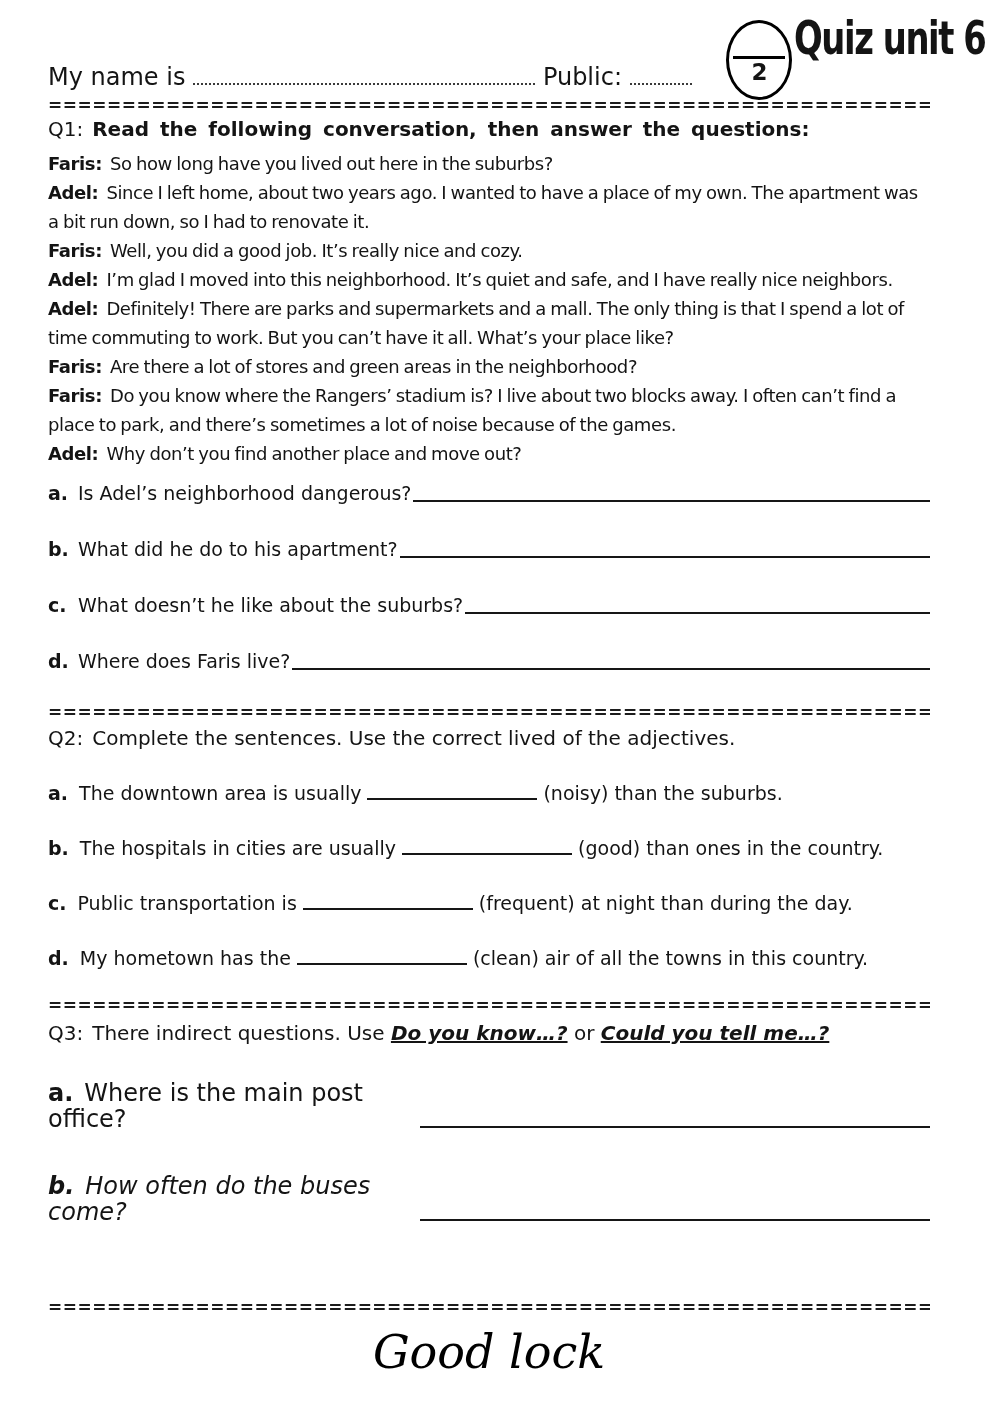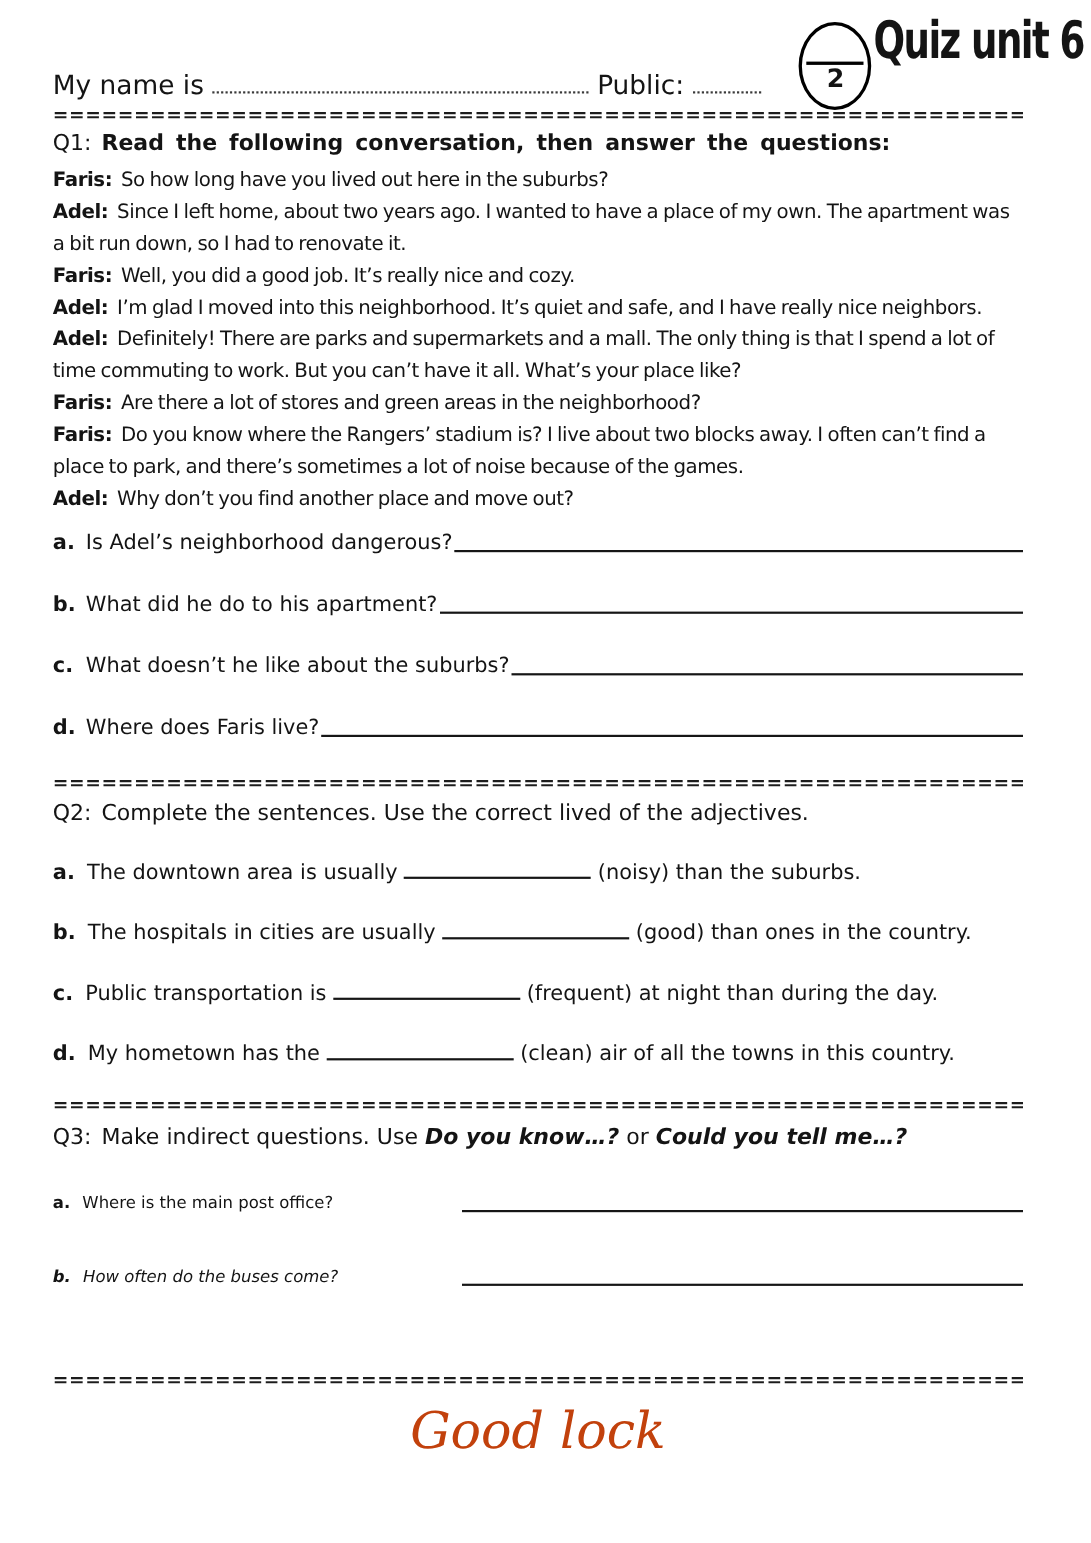--- a/index.html
+++ b/index.html
@@ -44,47 +44,47 @@
   .sep2 { margin-top: 30px; }
   .sep3 { margin-top: 26px; }
   .sep4 { margin-top: 74px; }
 
   
   .qhead { font-size: 20px; line-height: 26px; }
   .qhead1 { margin-top: 2px; font-weight: bold; word-spacing: 4px; }
   .qhead2 { margin-top: 4px; }
   .qhead3 { margin-top: 6px; }
   .qlabel { font-weight: normal; margin-right: 9px; }
-  .bi { font-weight: bold; font-style: italic; }
+  .bi { font-weight: bold; font-style: italic; text-decoration: underline; }
 
   
   .dialogue { margin-top: 7px; font-size: 18px; line-height: 29px; letter-spacing: -0.4px; word-spacing: -1px; }
   .spk { font-weight: bold; margin-right: 8px; }
 
   
   .q1row { display: flex; font-size: 19px; line-height: 26px; margin-top: 30px; }
   .q1row.first { margin-top: 12px; }
   .qletter { font-weight: bold; width: 30px; flex: 0 0 30px; }
   .fill { flex: 1 1 auto; border-bottom: 2px solid #161616; margin: 0 0 4px 2px; }
 
   .q2row { font-size: 19px; line-height: 26px; margin-top: 29px; white-space: nowrap; }
   .q2row.first { }
   .qletter-inline { font-weight: bold; margin-right: 11px; }
   .blank { display: inline-block; width: 170px; border-bottom: 2px solid #161616; margin: 0 6px; }
 
-  .q3row { display: flex; font-size: 15px; line-height: 26px; }
+  .q3row { display: flex; font-size: 24px; line-height: 26px; }
   .q3row.a { margin-top: 34px; }
   .q3row.b { margin-top: 41px; font-style: italic; }
   .q3text { width: 370px; flex: 0 0 370px; }
 
   
   .closing {
     margin-top: 8px; text-align: center;
     font-family: "DejaVu Serif", serif; font-style: italic;
-    font-size: 46px; line-height: 56px; color: #c2410c;
+    font-size: 46px; line-height: 56px; color: #000000;
   }
 </style>
 </head>
 <body>
 
 <div class="page">
 
   <div class="header">
     <div class="name-row">
       <span>My name is</span>
@@ -152,21 +152,21 @@
   <div class="q2row">
     <span class="qletter-inline">c.</span><span>Public transportation is</span><span class="blank"></span><span>(frequent) at night than during the day.</span>
   </div>
   <div class="q2row">
     <span class="qletter-inline">d.</span><span>My hometown has the</span><span class="blank"></span><span>(clean) air of all the towns in this country.</span>
   </div>
 
   <div class="sep sep3">========================================================================================================================</div>
 
   <div class="qhead qhead3">
-    <span class="qlabel">Q3:</span><span>Make indirect questions. Use</span>
+    <span class="qlabel">Q3:</span><span>There indirect questions. Use</span>
     <span class="bi">Do you know…?</span>
     <span>or</span>
     <span class="bi">Could you tell me…?</span>
   </div>
 
   <div class="q3row a">
     <span class="q3text"><strong class="qletter-inline">a.</strong><span>Where is the main post office?</span></span>
     <span class="fill"></span>
   </div>
   <div class="q3row b">

